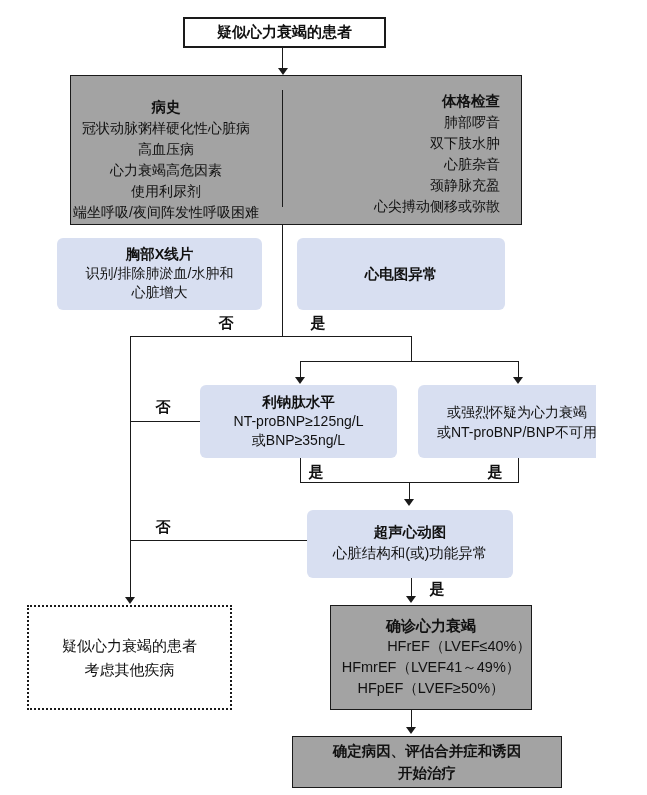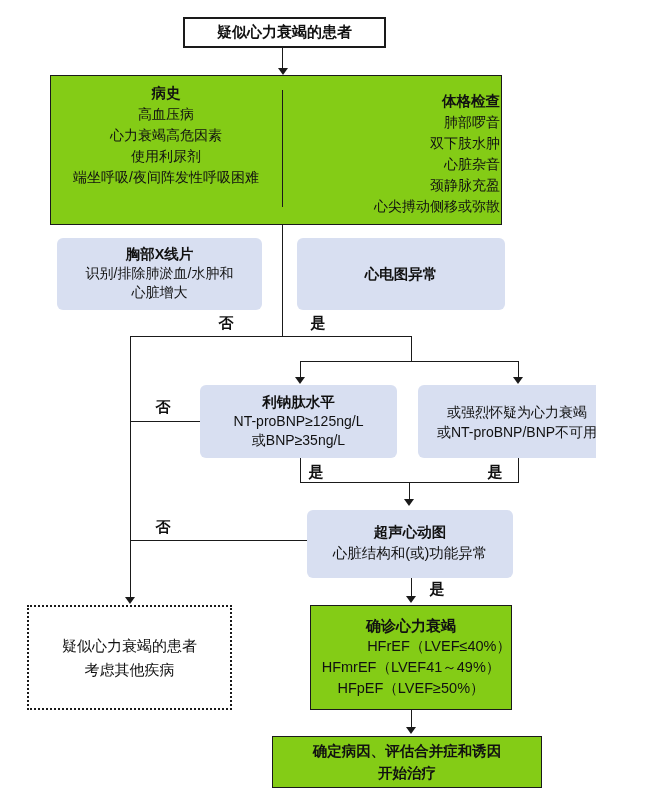--- a/index.html
+++ b/index.html
@@ -2,21 +2,21 @@
 <html><head>
 <meta charset="utf-8">
 <style>
   html,body{margin:0;padding:0;background:#ffffff;}
   .canvas{
     position:relative;width:596px;height:795px;background:#ffffff;
     font-family:"Liberation Sans","DejaVu Sans",sans-serif;
     color:#111111;overflow:hidden;
   }
   .box{position:absolute;box-sizing:border-box;text-align:center;}
-  .solid{border:1.5px solid #1a1a1a;background:#84cc16;}
+  .solid{border:1.5px solid #1a1a1a;background:#a3a3a3;margin-left:20px;}
   .start{border:2px solid #1a1a1a;display:flex;align-items:center;justify-content:center;
          font-weight:bold;font-size:15px;}
   .blue{background:#d8dff1;border-radius:6px;}
   .dashed{border:2px dotted #1a1a1a;}
   .hline{position:absolute;height:0;border-top:1.5px solid #1a1a1a;}
   .vline{position:absolute;width:0;border-left:1.5px solid #1a1a1a;}
   .ahead{position:absolute;width:0;height:0;border-left:5px solid transparent;
          border-right:5px solid transparent;border-top:7px solid #1a1a1a;}
   .lbl{position:absolute;font-weight:bold;font-size:15px;text-align:center;line-height:18px;}
   .coltitle{font-weight:bold;font-size:14.5px;line-height:21px;}
@@ -34,22 +34,23 @@
   <div class="box start" style="left:183px;top:17px;width:203px;height:31px;">
     <span>疑似心力衰竭的患者</span>
   </div>
 
   <div class="vline" style="left:282px;top:48px;height:20px;"></div>
   <div class="ahead" style="left:278px;top:68px;"></div>
 
   <div class="box solid" style="left:50px;top:75px;width:452px;height:150px;"></div>
   <div class="vline" style="left:282px;top:90px;height:117px;"></div>
 
-  <div class="col" style="left:52px;top:83px;width:228px;">
+  <div class="col" style="left:52px;top:97px;width:228px;">
     <div class="coltitle">病史</div>
+    <div class="colitem">冠状动脉粥样硬化性心脏病</div>
     <div class="colitem">高血压病</div>
     <div class="colitem">心力衰竭高危因素</div>
     <div class="colitem">使用利尿剂</div>
     <div class="colitem">端坐呼吸/夜间阵发性呼吸困难</div>
   </div>
 
   <div class="col" style="left:284px;top:91px;width:216px;text-align:right;">
     <div class="coltitle">体格检查</div>
     <div class="colitem">肺部啰音</div>
     <div class="colitem">双下肢水肿</div>

